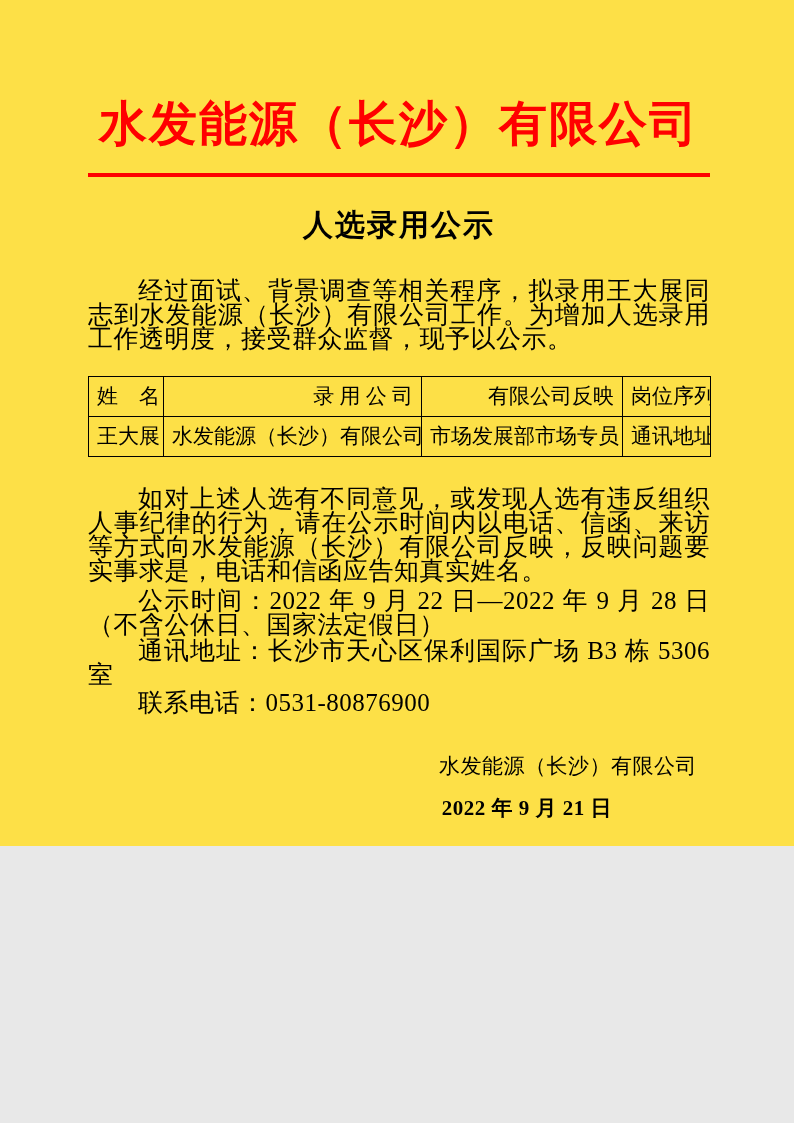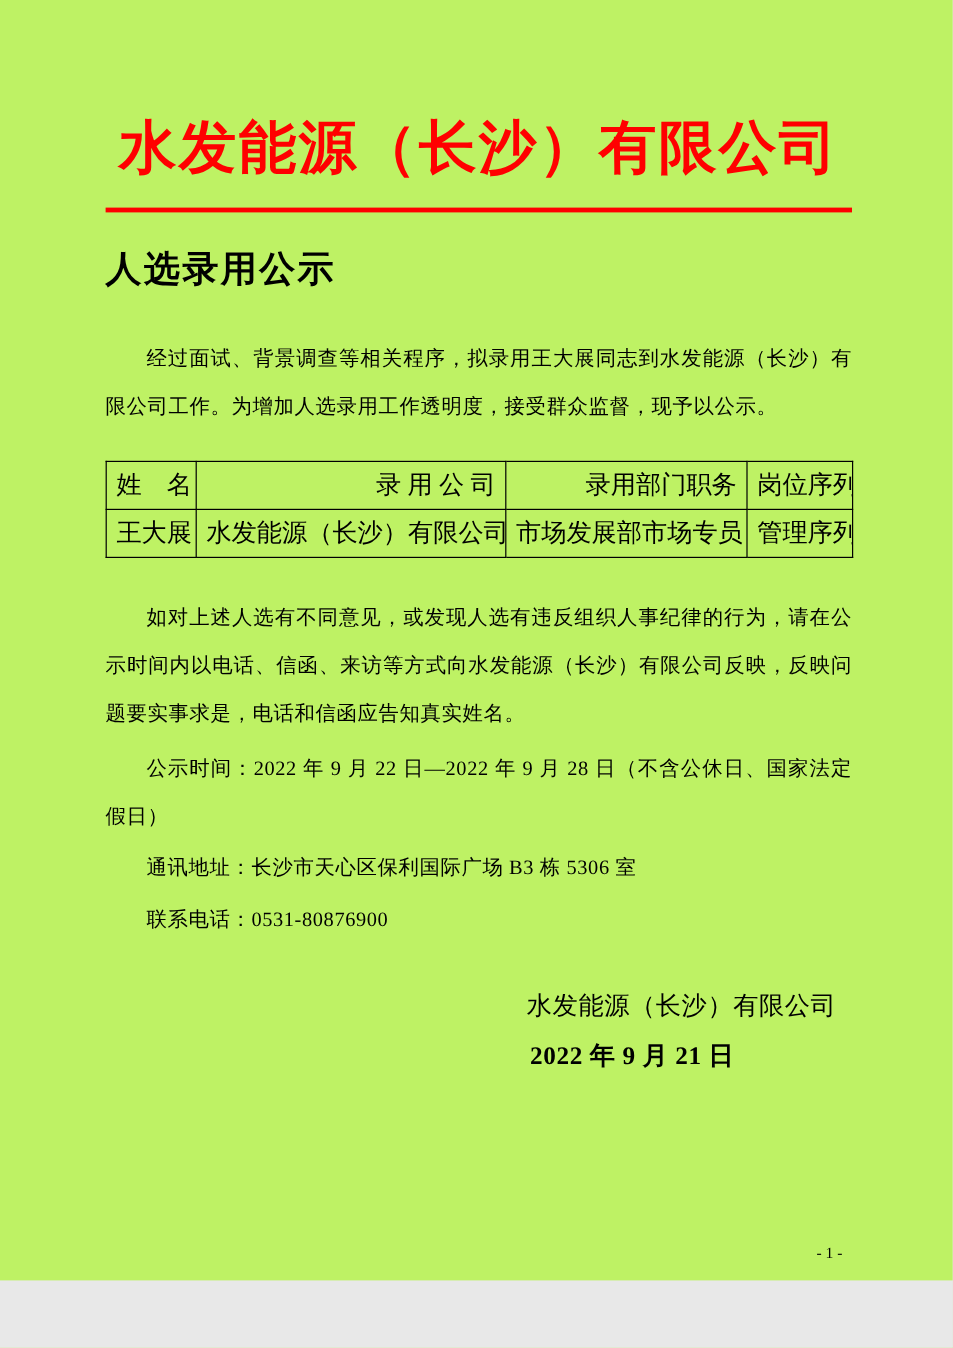--- a/index.html
+++ b/index.html
@@ -7,22 +7,22 @@
   body {
     width: 794px;
     height: 1123px;
     margin: 0 auto;
     font-family: "Liberation Serif", "DejaVu Serif", serif;
     color: #000;
   }
   .page {
     position: relative;
     width: 794px;
-    height: 1067px;
-    background: #bef264;
+    height: 846px;
+    background: #fde047;
     padding: 0 84px 0 88px;
     overflow: hidden;
   }
   .company-title {
     margin-top: 98px;
     font-size: 48px;
     font-weight: bold;
     line-height: 1.1;
     text-align: center;
     letter-spacing: 2px;
@@ -31,25 +31,26 @@
   .red-rule {
     margin-top: 22px;
     height: 4px;
     width: 100%;
   }
   .doc-title {
     margin-top: 30px;
     font-size: 30px;
     font-weight: bold;
     line-height: 1.2;
+    text-align: center;
     letter-spacing: 2px;
   }
   .body-text {
-    font-size: 17px;
-    line-height: 40px;
+    font-size: 25px;
+    line-height: 24px;
     text-align: justify;
     letter-spacing: 0.5px;
   }
   .indent { text-indent: 2em; }
   .p-intro    { margin-top: 36px; }
   .p-feedback { margin-top: 30px; }
   .p-period   { margin-top: 6px; }
   .p-address  { margin-top: 2px; }
   .p-phone    { margin-top: 4px; }
   .p-email    { margin-top: 4px; }
@@ -102,30 +103,30 @@
 
   <h2 class="doc-title">人选录用公示</h2>
 
   <p class="body-text indent p-intro">经过面试、背景调查等相关程序，拟录用王大展同志到水发能源（长沙）有限公司工作。为增加人选录用工作透明度，接受群众监督，现予以公示。</p>
 
   <table class="roster">
     <thead>
       <tr>
         <th class="col-name">姓　名</th>
         <th class="col-company">录 用 公 司</th>
-        <th class="col-dept">录用部门职务</th>
+        <th class="col-dept">有限公司反映</th>
         <th class="col-seq">岗位序列</th>
       </tr>
     </thead>
     <tbody>
       <tr>
         <td>王大展</td>
         <td>水发能源（长沙）有限公司</td>
         <td>市场发展部市场专员</td>
-        <td>管理序列</td>
+        <td>通讯地址</td>
       </tr>
     </tbody>
   </table>
 
   <p class="body-text indent p-feedback">如对上述人选有不同意见，或发现人选有违反组织人事纪律的行为，请在公示时间内以电话、信函、来访等方式向水发能源（长沙）有限公司反映，反映问题要实事求是，电话和信函应告知真实姓名。</p>
 
   <p class="body-text indent p-period">公示时间：2022 年 9 月 22 日—2022 年 9 月 28 日（不含公休日、国家法定假日）</p>
 
   <p class="body-text indent p-address">通讯地址：长沙市天心区保利国际广场 B3 栋 5306 室</p>
 

